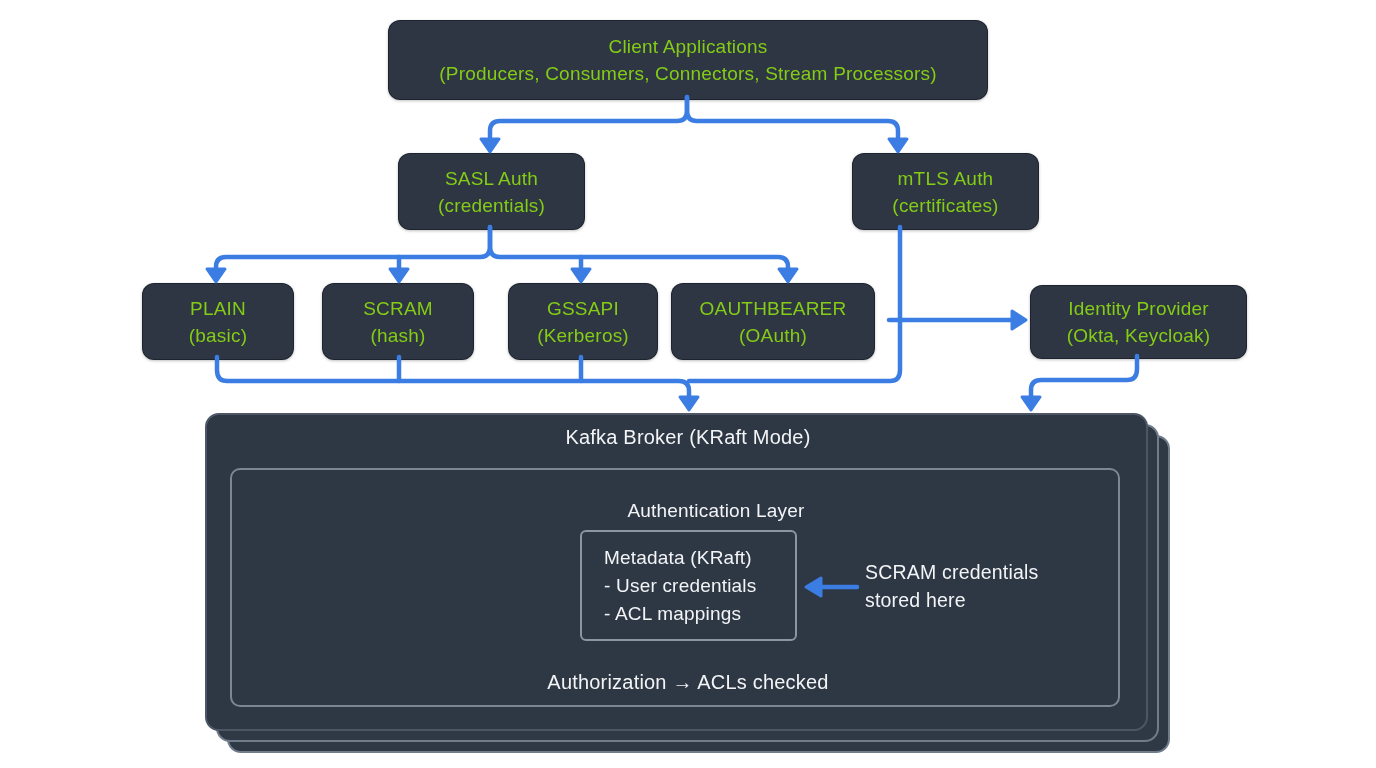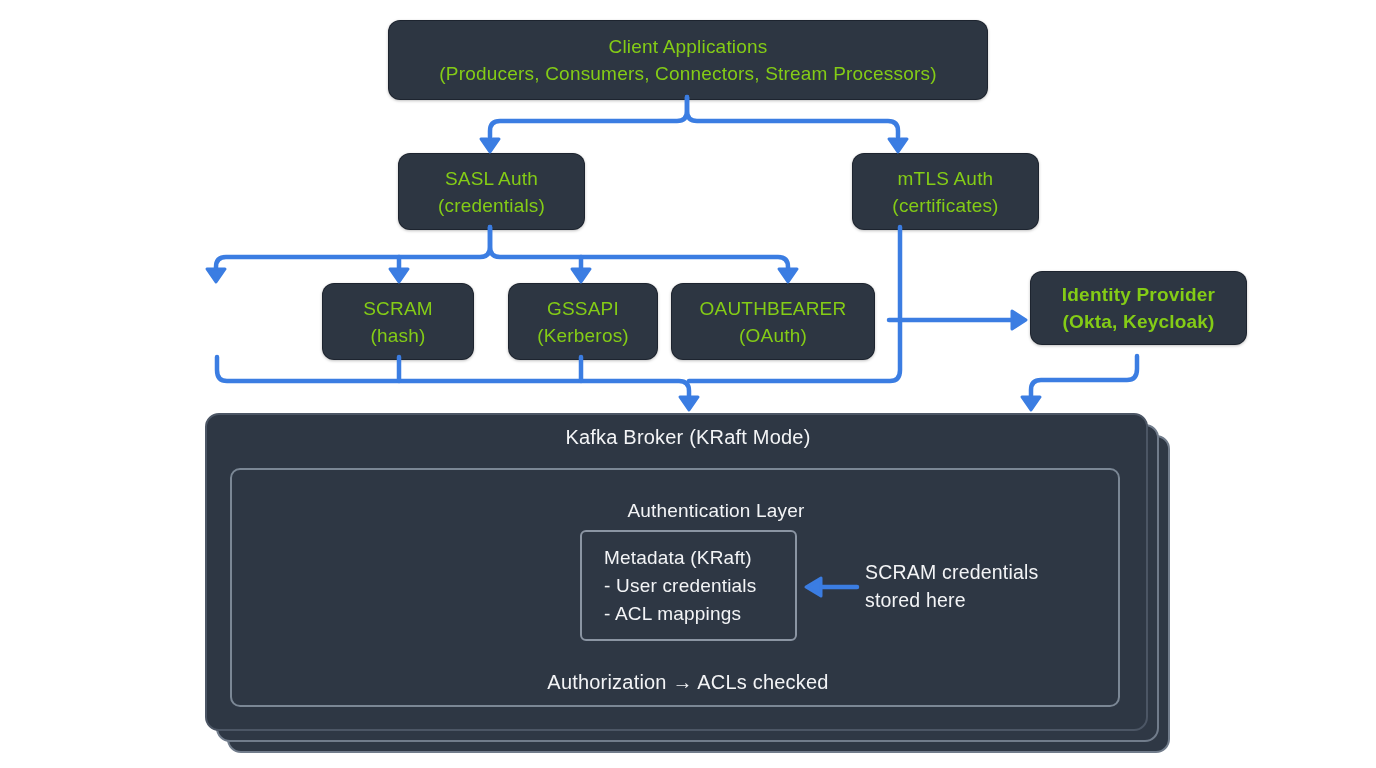--- a/index.html
+++ b/index.html
@@ -91,37 +91,41 @@
   <div class="node" style="left:398px;top:153px;width:185px;height:75px;">
     <span>SASL Auth</span>
     <span>(credentials)</span>
   </div>
 
   <div class="node" style="left:808px;top:153px;width:185px;height:75px;margin-left:44px;">
     <span>mTLS Auth</span>
     <span>(certificates)</span>
   </div>
 
+  <div class="node" style="left:142px;top:283px;width:150px;height:75px;">
+    <span>PLAIN</span>
+    <span>(basic)</span>
+  </div>
 
   <div class="node" style="left:322px;top:283px;width:150px;height:75px;">
     <span>SCRAM</span>
     <span>(hash)</span>
   </div>
 
   <div class="node" style="left:508px;top:283px;width:148px;height:75px;">
     <span>GSSAPI</span>
     <span>(Kerberos)</span>
   </div>
 
   <div class="node" style="left:671px;top:283px;width:202px;height:75px;">
     <span>OAUTHBEARER</span>
     <span>(OAuth)</span>
   </div>
 
-  <div class="node" style="left:1030px;top:271px;width:215px;height:72px;font-weight:bold;">
+  <div class="node" style="left:1030px;top:285px;width:215px;height:72px;">
     <span>Identity Provider</span>
     <span>(Okta, Keycloak)</span>
   </div>
 
   <svg class="connectors" width="1376" height="768" viewBox="0 0 1376 768">
 
     <path d="M687,97 V111 Q687,121 677,121 H500 Q490,121 490,131 V137"></path>
     <path d="M687,97 V111 Q687,121 697,121 H888 Q898,121 898,131 V137"></path>
     <polygon points="481,139 499,139 490,152"></polygon>
     <polygon points="889,139 907,139 898,152"></polygon>

